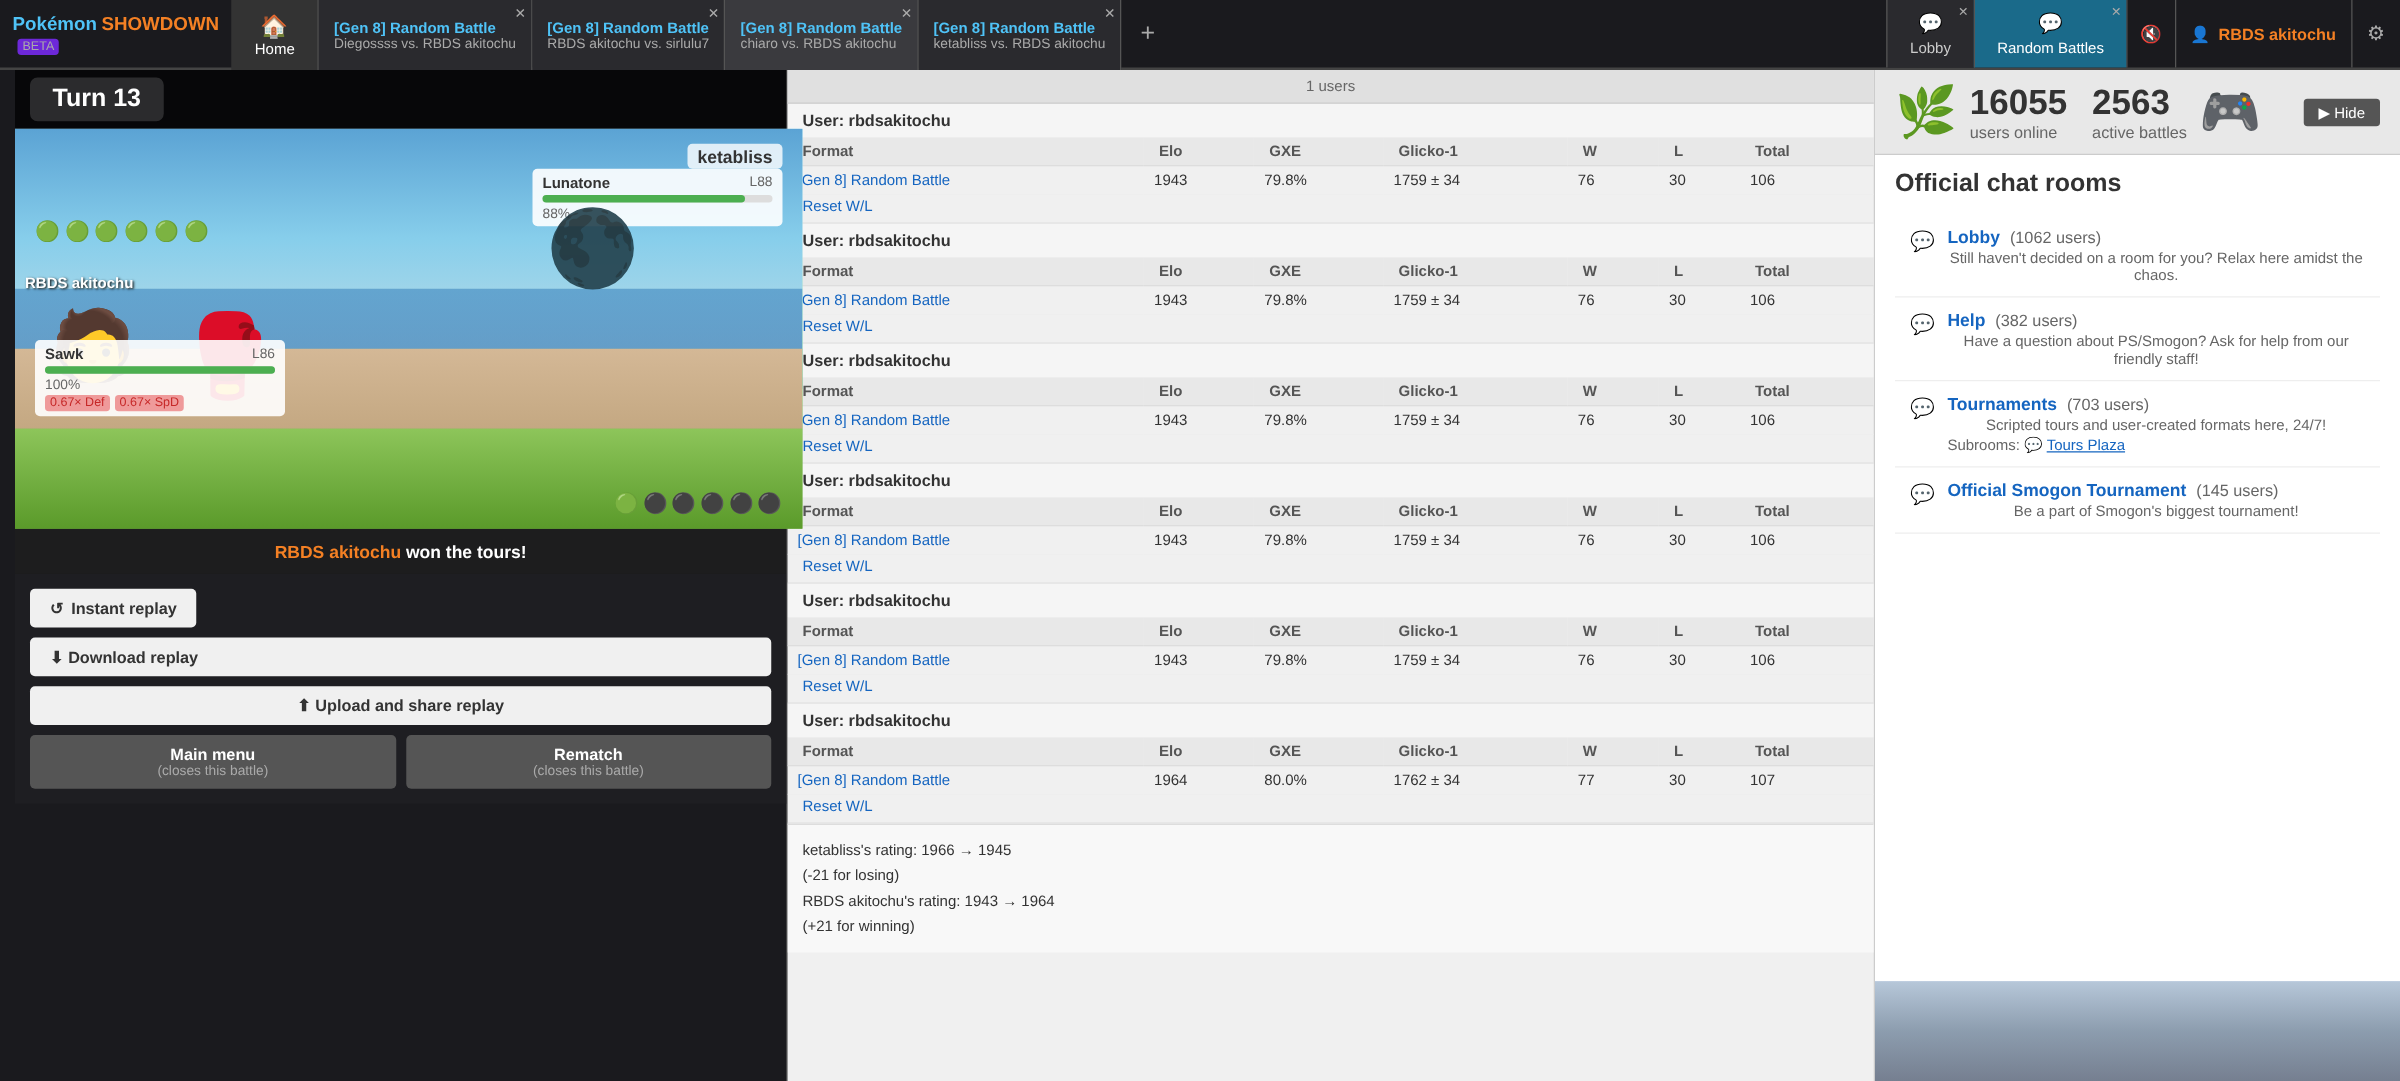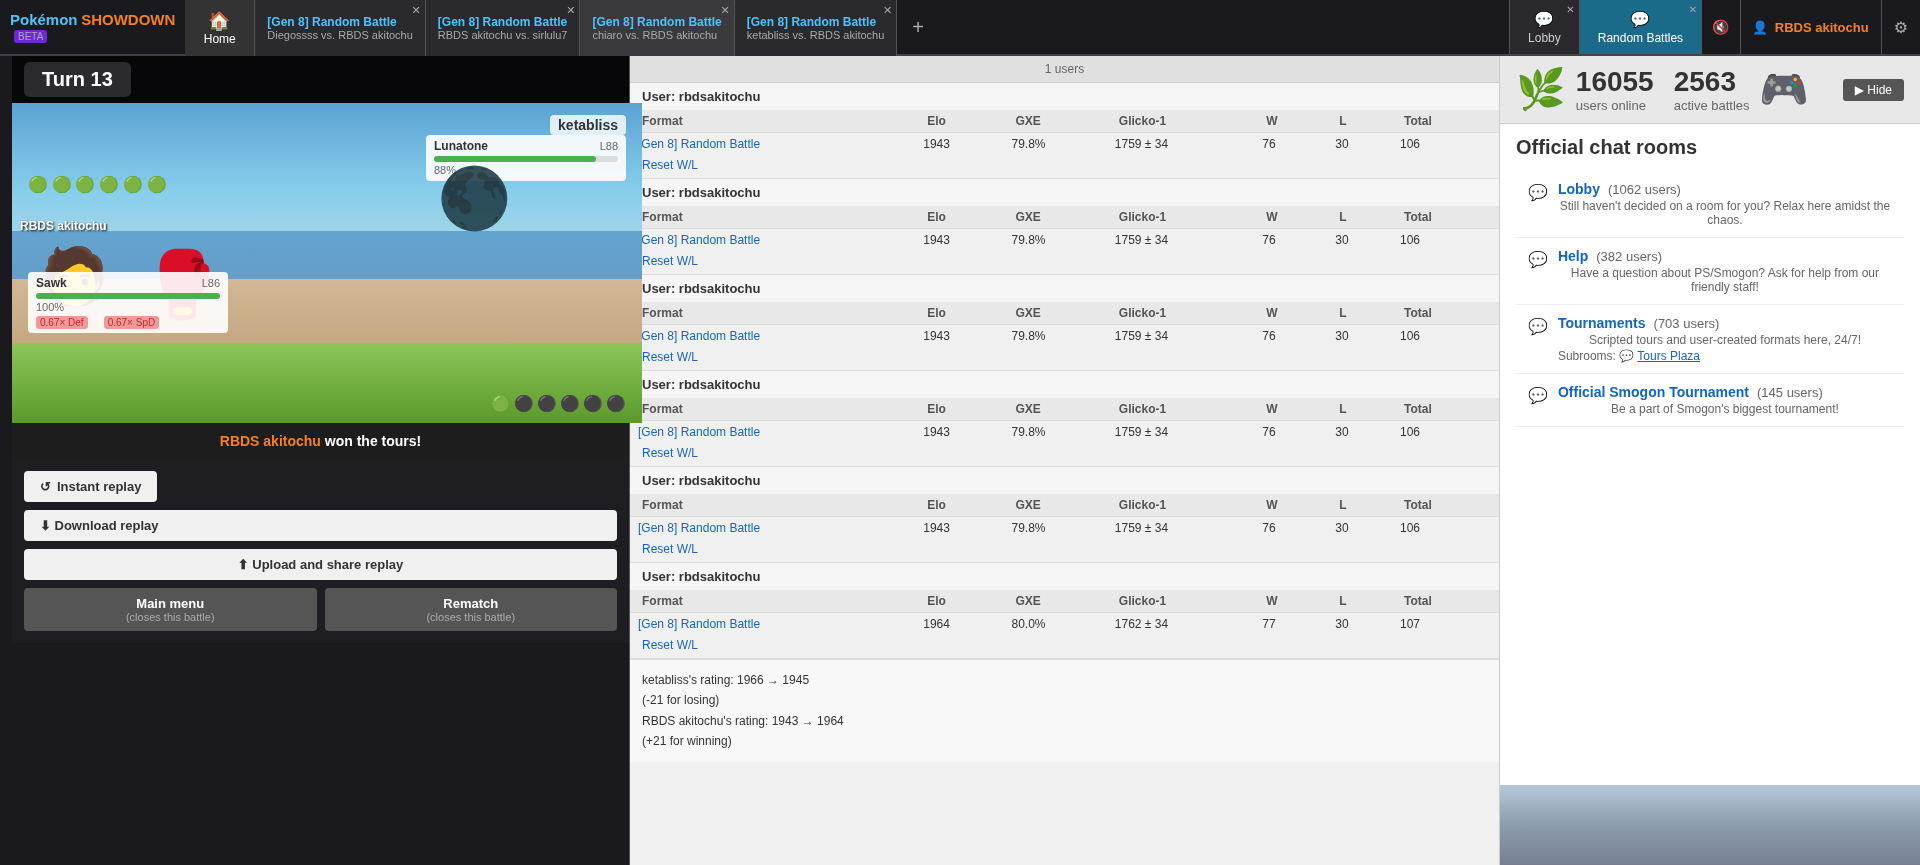--- a/index.html
+++ b/index.html
@@ -54,21 +54,21 @@
     .enemy-hp-bar .poke-name { font-size: 12px; font-weight: bold; }
     .enemy-hp-bar .level { font-size: 11px; color: #666; }
     .hp-bar-container { background: #ddd; border-radius: 3px; height: 6px; margin-top: 3px; }
     .hp-bar-fill { height: 6px; border-radius: 3px; background: #4caf50; }
     .hp-percent { font-size: 11px; color: #666; }
 
     
     .own-name-box { position: absolute; bottom: 90px; left: 16px; background: rgba(255,255,255,0.9); border-radius: 4px; padding: 4px 8px; width: 200px; }
     .own-name-box .poke-name { font-size: 12px; font-weight: bold; }
     .own-name-box .level { font-size: 11px; color: #666; }
-    .stat-changes { display: flex; gap: 16px; margin-top: 2px; text-align: center; }
+    .stat-changes { display: flex; gap: 4px; margin-top: 2px; text-align: center; }
     .stat-badge { background: #ef9a9a; color: #c62828; font-size: 10px; padding: 1px 4px; border-radius: 3px; }
 
     
     .own-trainer-label { position: absolute; left: 8px; bottom: 190px; color: #fff; font-size: 12px; font-weight: bold; text-shadow: 1px 1px 2px #000; }
 
     .battle-result { background: rgba(30,30,30,0.85); color: #fff; text-align: center; padding: 10px; font-size: 14px; font-weight: bold; }
     .battle-result .winner { color: #f48024; }
 
     
     .battle-controls { display: flex; flex-direction: column; gap: 8px; padding: 12px; background: #1e1e22; flex-shrink: 0; }

